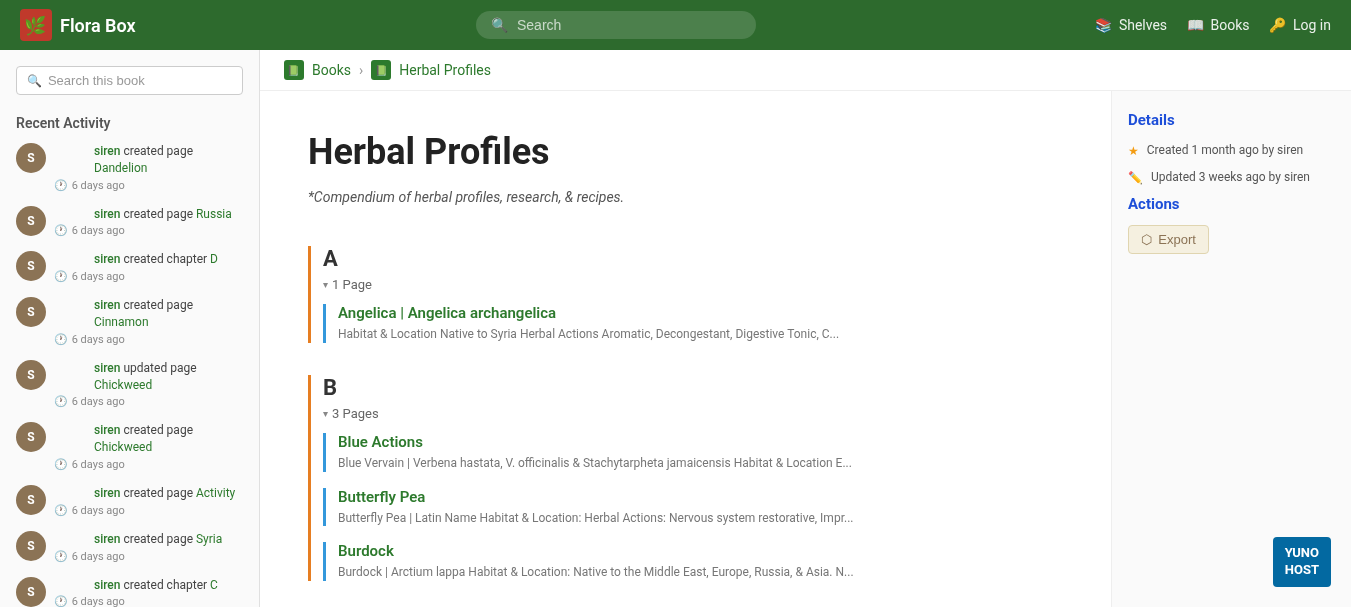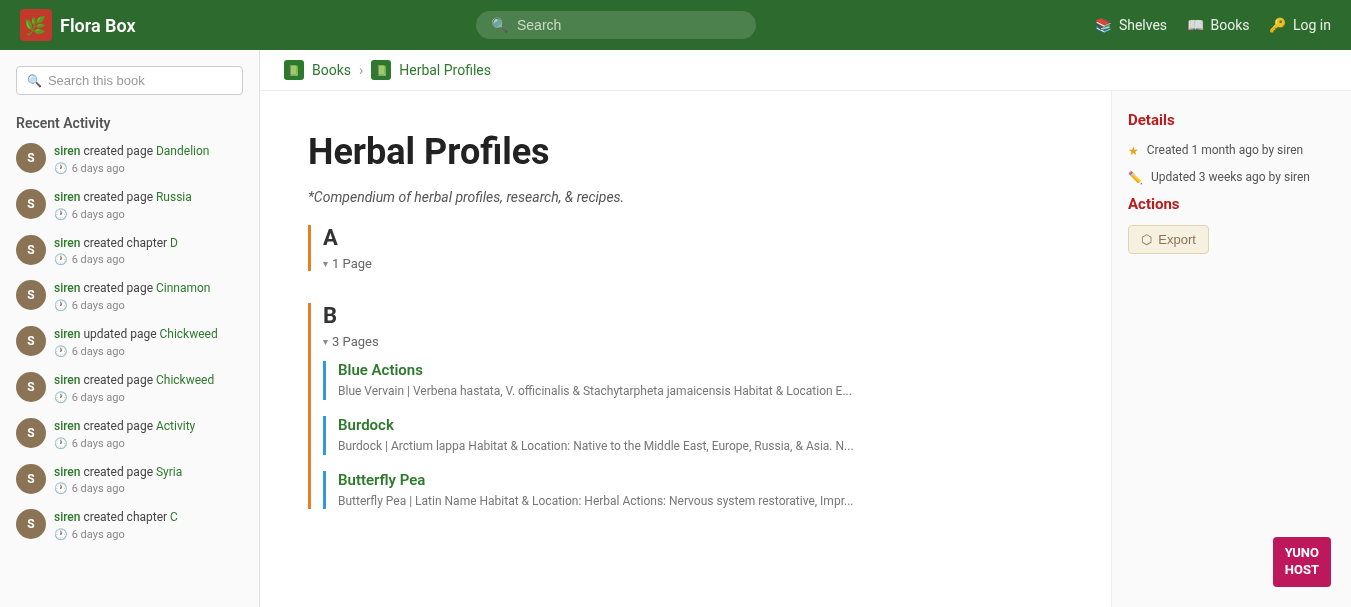--- a/index.html
+++ b/index.html
@@ -137,20 +137,21 @@
       justify-content: center;
       color: white;
       font-size: 12px;
       font-weight: bold;
       overflow: hidden;
     }
     .activity-text {
       font-size: 12px;
       color: #444;
       line-height: 1.4;
+      margin-left: 40px;
     }
     .activity-text .user-link { color: #2d7a2d; font-weight: 500; }
     .activity-text .page-link { color: #2d7a2d; }
     .activity-time {
       display: flex;
       align-items: center;
       gap: 4px;
       color: #888;
       font-size: 11px;
       margin-top: 2px;
@@ -198,21 +199,21 @@
     }
     .page-title {
       font-size: 36px;
       font-weight: 700;
       color: #222;
       margin-bottom: 16px;
     }
     .page-subtitle {
       font-size: 14px;
       color: #555;
-      margin-bottom: 20px;
+      margin-bottom: 41px;
       font-style: italic;
     }
 
     
     .chapter-section {
       margin-bottom: 32px;
     }
     .chapter-letter {
       font-size: 22px;
       font-weight: 700;
@@ -265,21 +266,21 @@
     .right-panel {
       width: 240px;
       min-width: 240px;
       background: #fafafa;
       border-left: 1px solid #eee;
       padding: 20px 16px;
     }
     .panel-section-title {
       font-size: 15px;
       font-weight: 700;
-      color: #b91c1c;
+      color: #1d4ed8;
       margin-bottom: 12px;
     }
     .detail-item {
       display: flex;
       align-items: flex-start;
       gap: 8px;
       margin-bottom: 8px;
       font-size: 12px;
       color: #555;
       line-height: 1.5;
@@ -298,21 +299,21 @@
       font-size: 13px;
       color: #8b7355;
       cursor: pointer;
     }
 
     
     .yuno-badge {
       position: fixed;
       bottom: 20px;
       right: 20px;
-      background: #be185d;
+      background: #0369a1;
       color: white;
       padding: 8px 12px;
       border-radius: 4px;
       font-size: 13px;
       font-weight: bold;
       text-align: center;
       line-height: 1.3;
     }
   </style>
 </head>
@@ -495,45 +496,51 @@
         <h1 class="page-title">Herbal Profiles</h1>
         <p class="page-subtitle">*Compendium of herbal profiles, research, &amp; recipes.</p>
 
         <div class="chapter-section">
           <div class="chapter-left-border">
             <div class="chapter-letter">A</div>
             <div class="chapter-count">
               <span class="chapter-triangle">▾</span>
               <span>1 Page</span>
             </div>
+            <div class="chapter-items">
+              <div class="book-item">
+                <div class="book-item-title">Angelica | Angelica archangelica</div>
+                <div class="book-item-desc">Habitat &amp; Location Native to Syria Herbal Actions Aromatic, Decongestant, Digestive Tonic, C...</div>
+              </div>
+            </div>
           </div>
         </div>
 
         <div class="chapter-section">
           <div class="chapter-left-border">
             <div class="chapter-letter">B</div>
             <div class="chapter-count">
               <span class="chapter-triangle">▾</span>
               <span>3 Pages</span>
             </div>
             <div class="chapter-items">
 
               <div class="book-item">
                 <div class="book-item-title">Blue Actions</div>
                 <div class="book-item-desc">Blue Vervain | Verbena hastata, V. officinalis &amp; Stachytarpheta jamaicensis Habitat &amp; Location E...</div>
               </div>
 
               <div class="book-item">
+                <div class="book-item-title">Butterfly Pea</div>
+                <div class="book-item-desc">Butterfly Pea | Latin Name Habitat &amp; Location: Herbal Actions: Nervous system restorative, Impr...</div>
+              </div>
+
+              <div class="book-item">
                 <div class="book-item-title">Burdock</div>
                 <div class="book-item-desc">Burdock | Arctium lappa Habitat &amp; Location: Native to the Middle East, Europe, Russia, &amp; Asia. N...</div>
-              </div>
-
-              <div class="book-item">
-                <div class="book-item-title">Butterfly Pea</div>
-                <div class="book-item-desc">Butterfly Pea | Latin Name Habitat &amp; Location: Herbal Actions: Nervous system restorative, Impr...</div>
               </div>
 
             </div>
           </div>
         </div>
 
       </div>
 
       <div class="right-panel">
         <div class="panel-section-title">Details</div>

